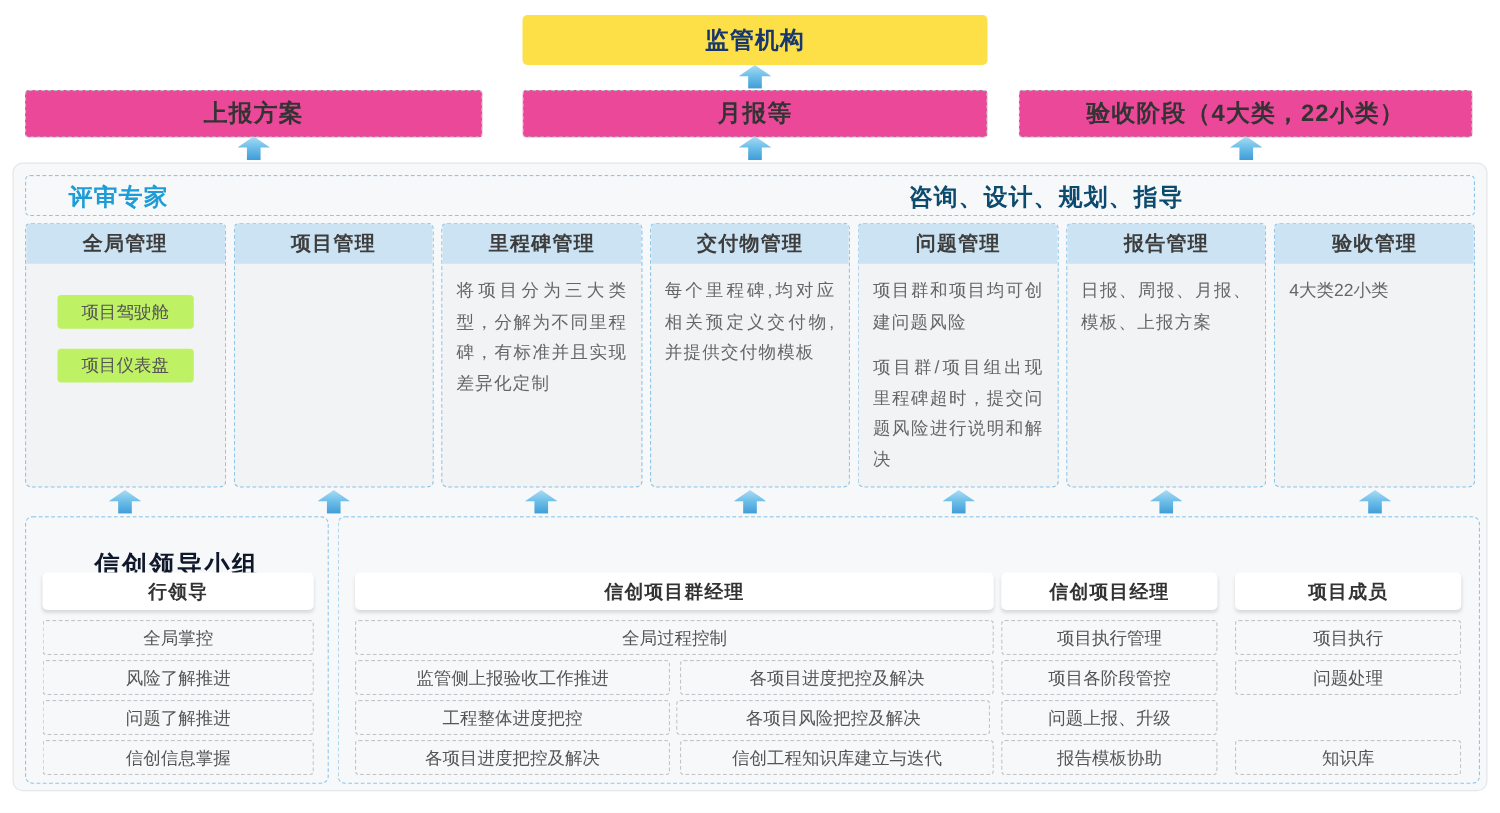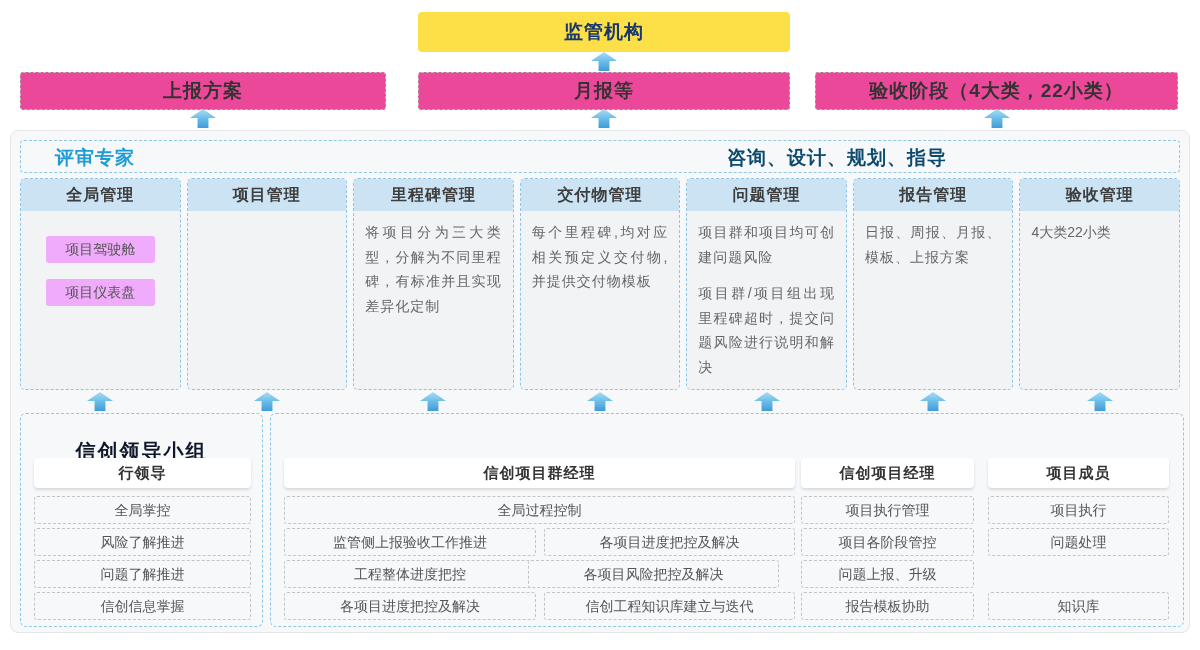--- a/index.html
+++ b/index.html
@@ -63,21 +63,21 @@
     height:32px;flex:0 0 32px;background:#cbe3f3;
     display:flex;align-items:center;justify-content:center;
     font-size:16px;font-weight:bold;color:#3d3d3d;letter-spacing:1px;
   }
   .col-body{padding:9px 11px;}
   .col-body p{
     margin:0 0 12px 0;font-size:14px;color:#666;line-height:1.75;
     text-align:justify;letter-spacing:1px;
   }
   .tag{
-    margin:16px 14px 0;height:27px;line-height:27px;background:#f0abfc;
+    margin:16px 14px 0;height:27px;line-height:27px;background:#bef264;
     border-radius:3px;text-align:center;font-size:14px;color:#555;
   }
 
   
   .group-box{
     top:413px;height:214px;border:1px dashed #8ec6e9;border-radius:6px;
   }
   .leader-box{left:20px;width:243px;}
   .exec-box{left:270px;width:914px;}
   .group-title{
@@ -190,21 +190,21 @@
   <div class="abs group-box exec-box">
 
     <div class="role-box" style="left:13px;width:511px;">信创项目群经理</div>
     <div class="item" style="left:13px;width:509px;top:82px;">全局过程控制</div>
 
     <div class="item" style="left:13px;width:250px;top:114px;">监管侧上报验收工作推进</div>
     <div class="item" style="left:13px;width:250px;top:146px;">工程整体进度把控</div>
     <div class="item" style="left:13px;width:250px;top:178px;">各项目进度把控及解决</div>
 
     <div class="item" style="left:273px;width:249px;top:114px;">各项目进度把控及解决</div>
-    <div class="item" style="left:257px;width:249px;top:146px;">各项目风险把控及解决</div>
+    <div class="item" style="left:270px;width:249px;top:146px;">各项目风险把控及解决</div>
     <div class="item" style="left:273px;width:249px;top:178px;">信创工程知识库建立与迭代</div>
 
     <div class="role-box" style="left:530px;width:173px;">信创项目经理</div>
     <div class="item" style="left:530px;width:171px;top:82px;">项目执行管理</div>
     <div class="item" style="left:530px;width:171px;top:114px;">项目各阶段管控</div>
     <div class="item" style="left:530px;width:171px;top:146px;">问题上报、升级</div>
     <div class="item" style="left:530px;width:171px;top:178px;">报告模板协助</div>
 
     <div class="role-box" style="left:717px;width:181px;">项目成员</div>
     <div class="item" style="left:717px;width:179px;top:82px;">项目执行</div>

